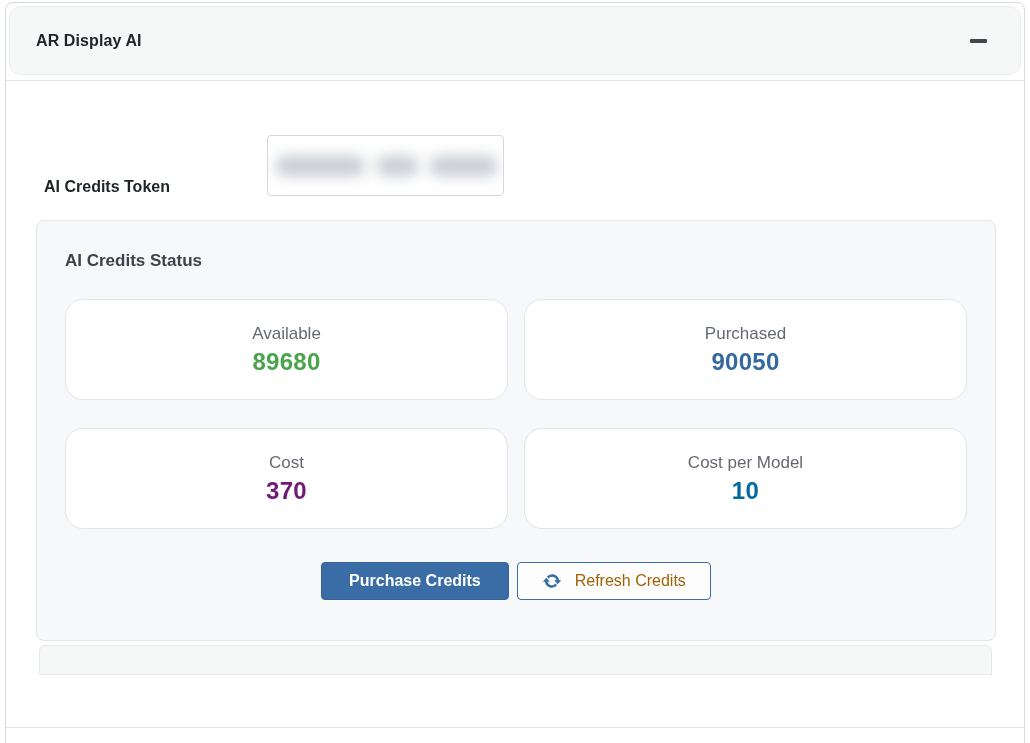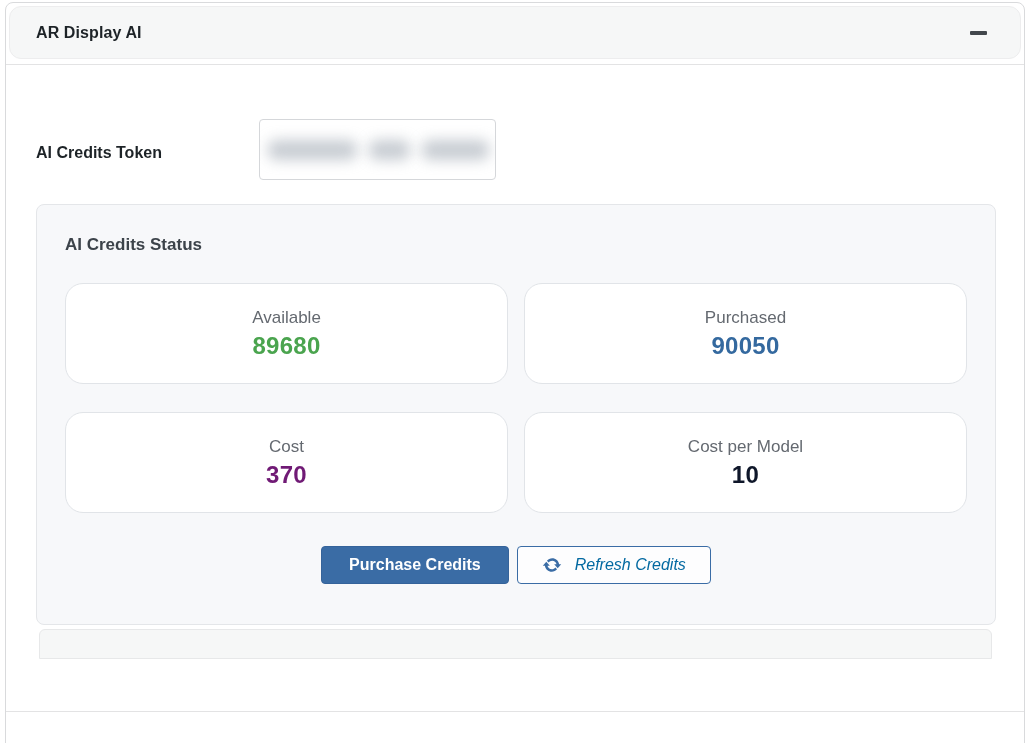--- a/index.html
+++ b/index.html
@@ -15,21 +15,21 @@
     position:absolute;
     left:5px; top:2px;
     width:1020px; height:760px;
     border:1px solid #d9dadc;
     border-radius:8px;
     background:#ffffff;
   }
   
   .accordion-header {
     margin:3px;
-    height:53px;
+    height:69px;
     background:#f6f7f7;
     border:1px solid #ededee;
     border-radius:12px;
     display:flex;
     align-items:center;
     justify-content:space-between;
     padding:0 26px;
     cursor:pointer;
   }
   .accordion-title {
@@ -48,21 +48,21 @@
 
   
   .panel-body {
     margin-top:5px;
     border-top:1px solid #e3e3e4;
     border-bottom:1px solid #e3e3e4;
     background:#ffffff;
     padding:54px 29px 48px 30px;
     height:648px;
   }
-  .token-row { display:flex; align-items:center; }
+  .token-row { display:flex; align-items:flex-end;margin-left:8px; }
   .token-label {
     width:223px;
     padding-top:6px;
     font-size:16px;
     font-weight:700;
     color:#1d2327;
   }
   .token-input {
     width:237px; height:61px;
     background:#ffffff;
@@ -142,25 +142,24 @@
   .btn-primary {
     background:#3a6ca5;
     border:1px solid #35639a;
     color:#ffffff;
     font-weight:600;
     padding:0 27px;
   }
   .btn-secondary {
     background:#fdfdfe;
     border:1.5px solid #3a6ca5;
-    color:#0369a1;
+    color:#a16207;
     font-weight:500;
     padding:0 24px;
     gap:13px;
-    font-style:italic;
   }
   .refresh-icon { width:20px; height:20px; display:block; }
 
   
   .next-accordion-header {
     margin:4px 3px 0 3px;
     height:30px;
     background:#f6f7f7;
     border:1px solid #e7e8e9;
     border-radius:6px 6px 0 0;
@@ -201,21 +200,21 @@
         <div class="stat-card">
           <div class="stat-label">Purchased</div>
           <div class="stat-value" style="color: rgb(52, 105, 159);">90050</div>
         </div>
         <div class="stat-card">
           <div class="stat-label">Cost</div>
           <div class="stat-value" style="color: #701a75;">370</div>
         </div>
         <div class="stat-card">
           <div class="stat-label">Cost per Model</div>
-          <div class="stat-value" style="color: #0f172a;">10</div>
+          <div class="stat-value" style="color: #0369a1;">10</div>
         </div>
       </div>
 
       <div class="buttons-row">
         <button class="btn btn-primary">Purchase Credits</button>
         <button class="btn btn-secondary">
           <svg class="refresh-icon" viewBox="0 0 20 20" aria-hidden="true">
             <path fill="#3a6ca5" d="M10.2 3.28c3.53 0 6.43 2.61 6.92 6h2.08l-3.5 4-3.5-4h2.32c-.45-1.97-2.21-3.45-4.32-3.45-1.45 0-2.73.71-3.54 1.78L4.95 5.66C6.23 4.2 8.11 3.28 10.2 3.28zm-.4 13.44c-3.52 0-6.43-2.61-6.92-6H.8l3.5-4c1.17 1.33 2.33 2.67 3.5 4H5.48c.45 1.97 2.21 3.45 4.32 3.45 1.45 0 2.73-.71 3.54-1.78l1.71 1.95c-1.28 1.46-3.15 2.38-5.25 2.38z"></path>
           </svg>
           <span>Refresh Credits</span>

